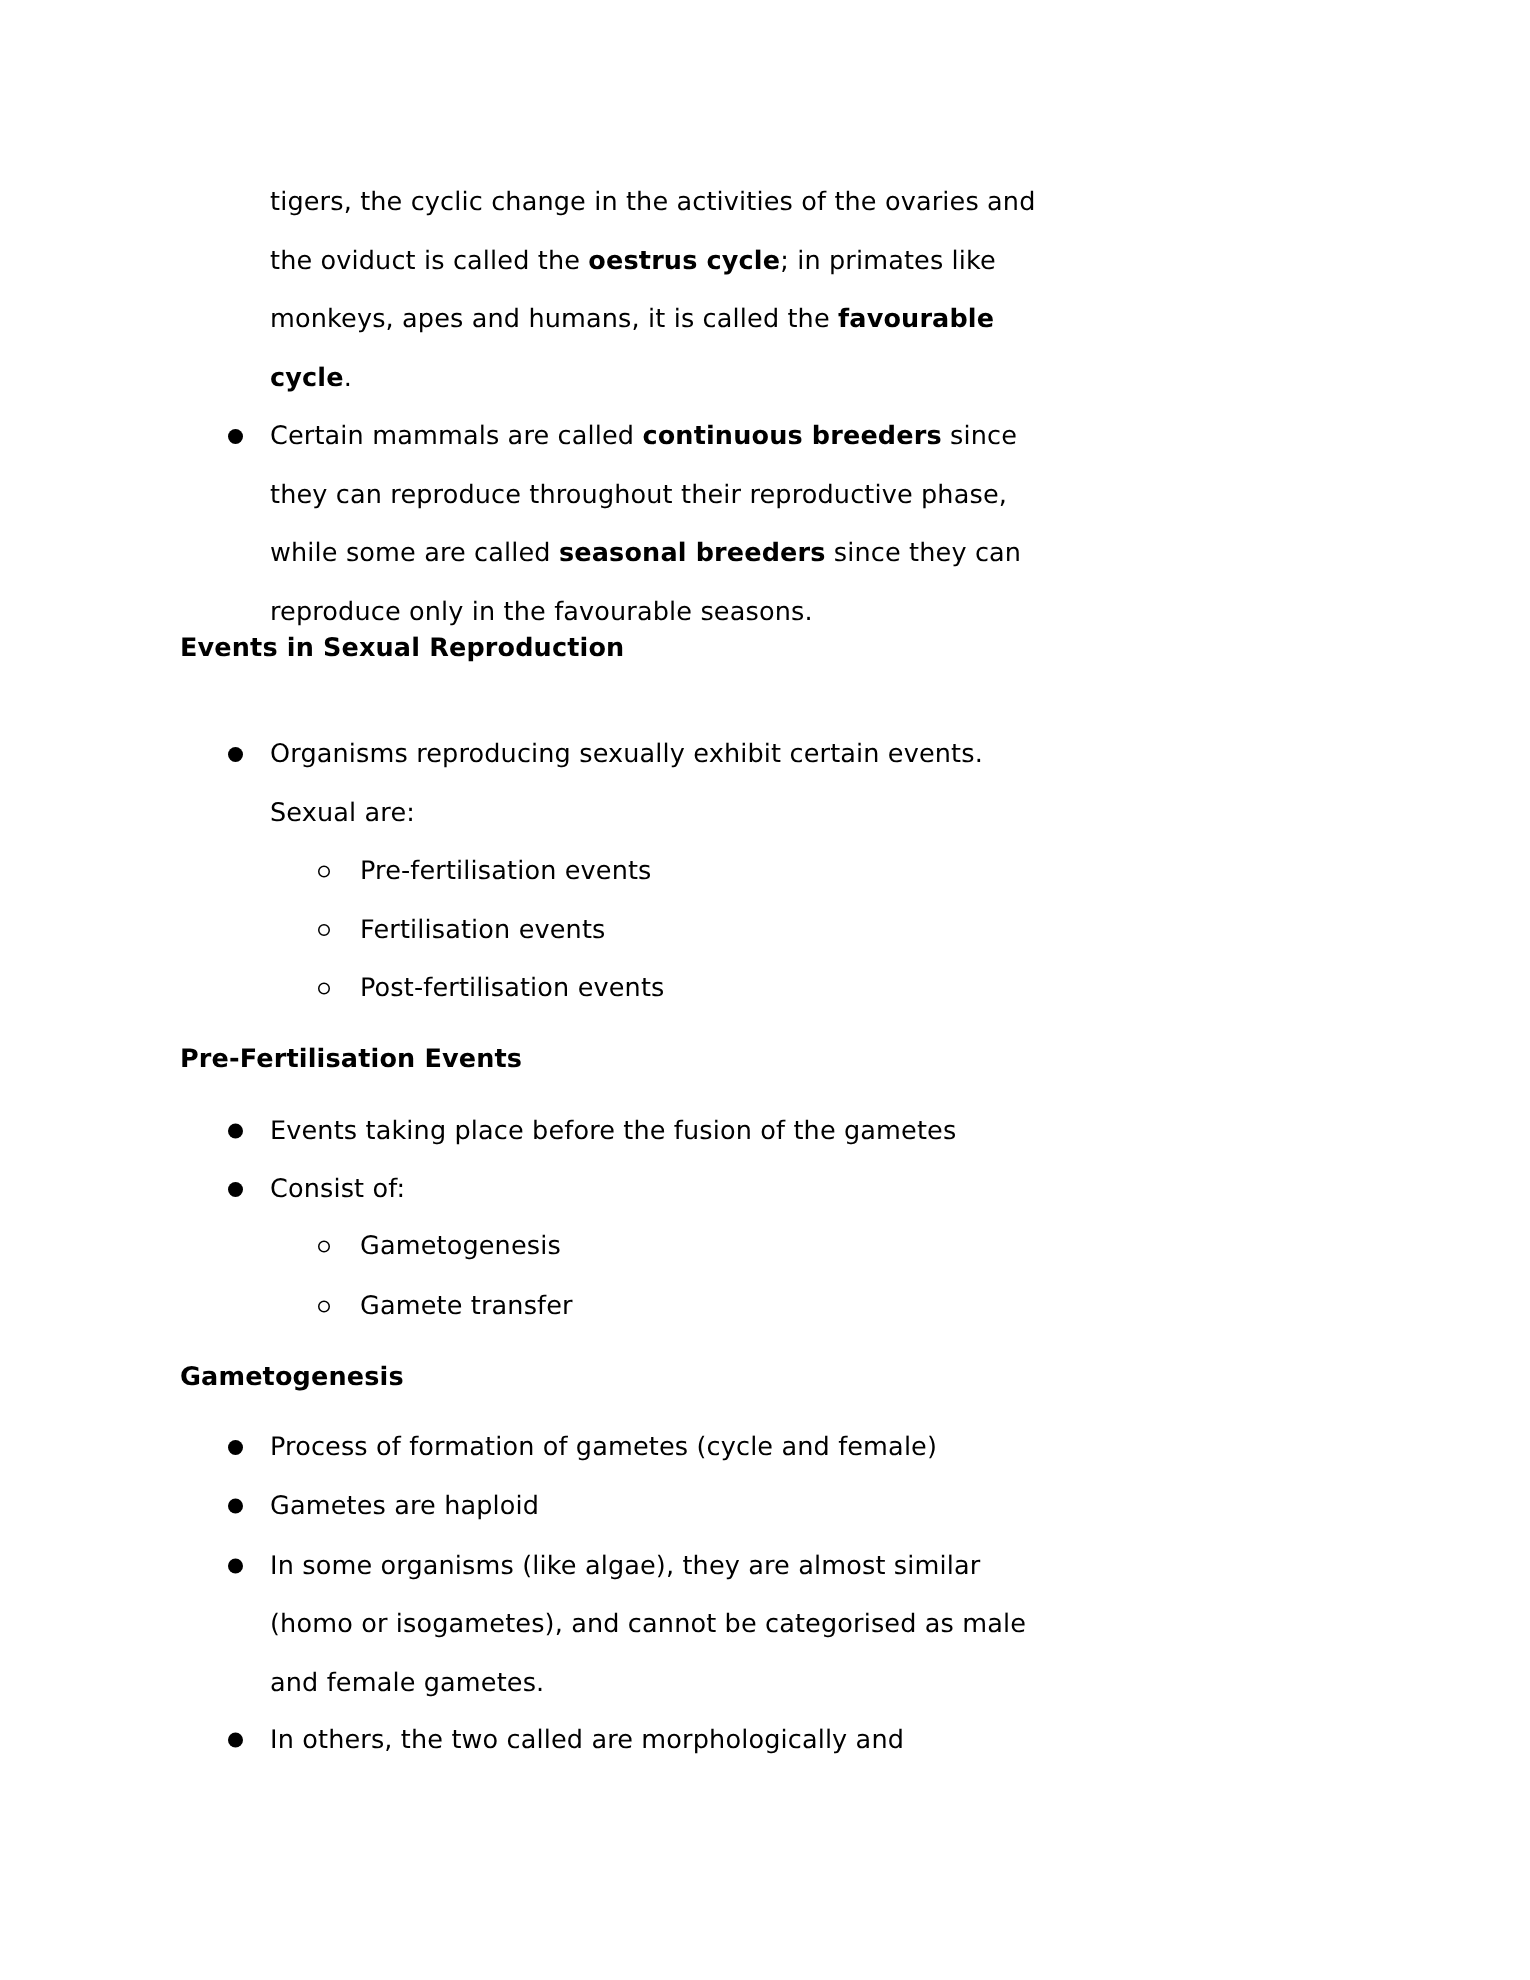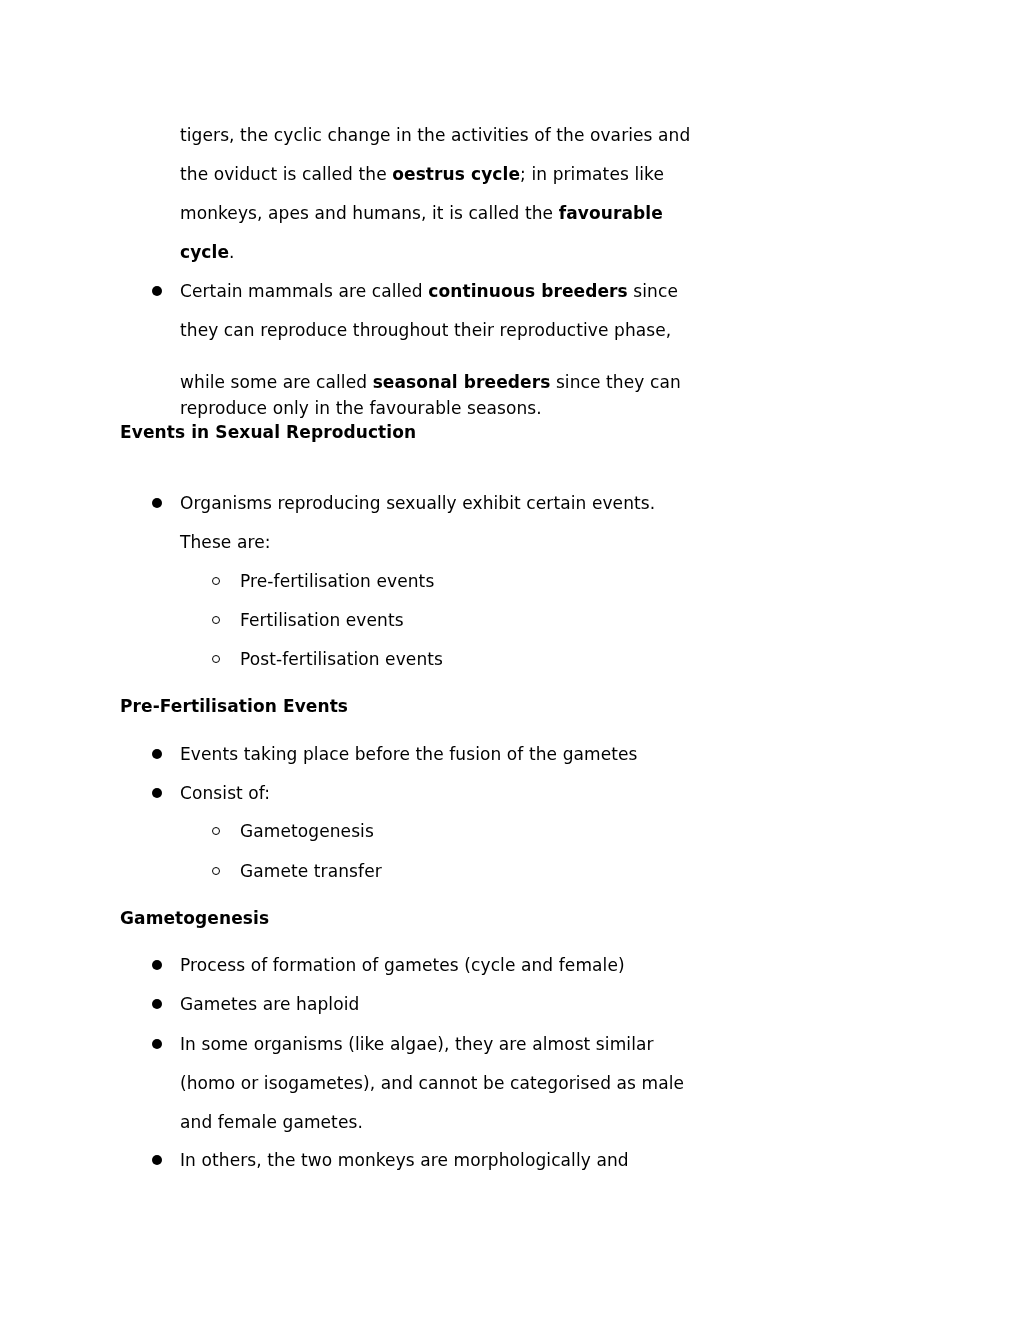--- a/index.html
+++ b/index.html
@@ -17,27 +17,27 @@
 <body>
 
 <div class="line t" style="top:123px"><span>tigers, the cyclic change in the activities of the ovaries and</span></div>
 <div class="line t" style="top:162px"><span>the oviduct is called the </span><span class="b">oestrus cycle</span><span>; in primates like</span></div>
 <div class="line t" style="top:201px"><span>monkeys, apes and humans, it is called the </span><span class="b">favourable</span></div>
 <div class="line t" style="top:240px"><span class="b">cycle</span><span>.</span></div>
 
 <div class="bullet" style="top:286px"></div>
 <div class="line t" style="top:279px"><span>Certain mammals are called </span><span class="b">continuous breeders</span><span> since</span></div>
 <div class="line t" style="top:318px"><span>they can reproduce throughout their reproductive phase,</span></div>
-<div class="line t" style="top:370px"><span>while some are called </span><span class="b">seasonal breeders</span><span> since they can</span></div>
+<div class="line t" style="top:357px"><span>while some are called </span><span class="b">seasonal breeders</span><span> since they can</span></div>
 <div class="line t" style="top:396px"><span>reproduce only in the favourable seasons.</span></div>
 
 <div class="line h" style="top:420px">Events in Sexual Reproduction</div>
 <div class="bullet" style="top:498px"></div>
 <div class="line t" style="top:491px">Organisms reproducing sexually exhibit certain events.</div>
-<div class="line t" style="top:530px">These are:</div>
+<div class="line t" style="top:530px">Sexual are:</div>
 <div class="sbullet" style="top:577px"></div>
 <div class="line st" style="top:569px">Pre-fertilisation events</div>
 <div class="sbullet" style="top:616px"></div>
 <div class="line st" style="top:608px">Fertilisation events</div>
 <div class="sbullet" style="top:655px"></div>
 <div class="line st" style="top:647px">Post-fertilisation events</div>
 
 <div class="line h" style="top:694px">Pre-Fertilisation Events</div>
 <div class="bullet" style="top:749px"></div>
 <div class="line t" style="top:742px">Events taking place before the fusion of the gametes</div>
@@ -51,13 +51,13 @@
 <div class="line h" style="top:906px">Gametogenesis</div>
 <div class="bullet" style="top:960px"></div>
 <div class="line t" style="top:953px">Process of formation of gametes (cycle and female)</div>
 <div class="bullet" style="top:999px"></div>
 <div class="line t" style="top:992px">Gametes are haploid</div>
 <div class="bullet" style="top:1039px"></div>
 <div class="line t" style="top:1032px">In some organisms (like algae), they are almost similar</div>
 <div class="line t" style="top:1071px">(homo or isogametes), and cannot be categorised as male</div>
 <div class="line t" style="top:1110px">and female gametes.</div>
 <div class="bullet" style="top:1155px"></div>
-<div class="line t" style="top:1148px">In others, the two monkeys are morphologically and</div>
+<div class="line t" style="top:1148px">In others, the two called are morphologically and</div>
 
 </body></html>

